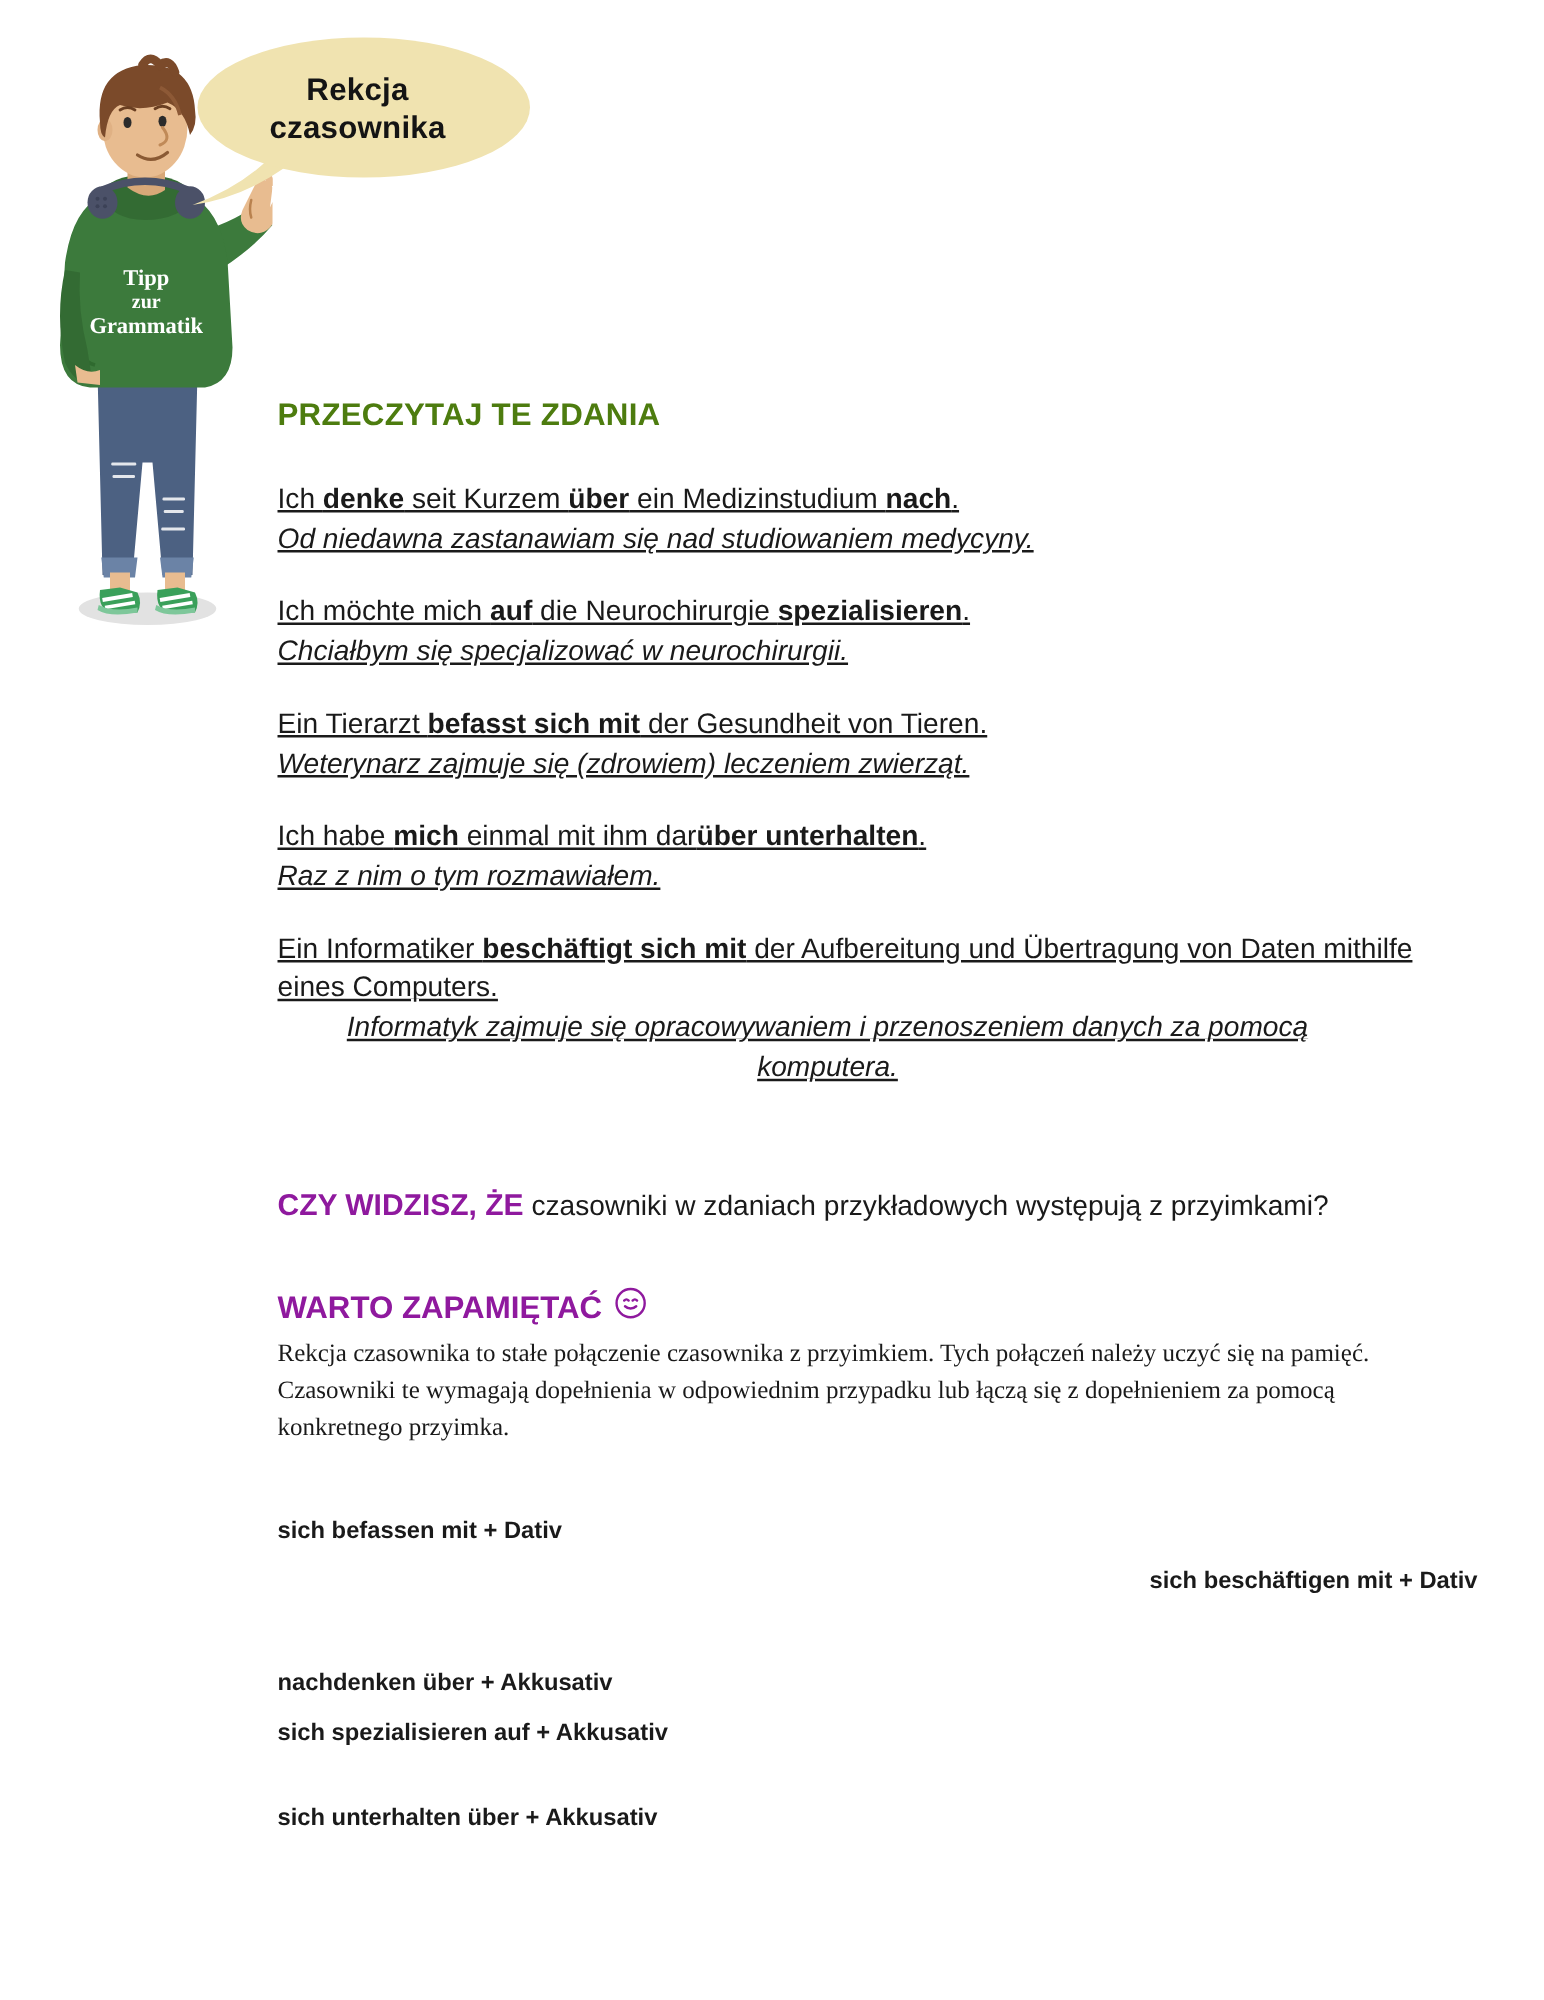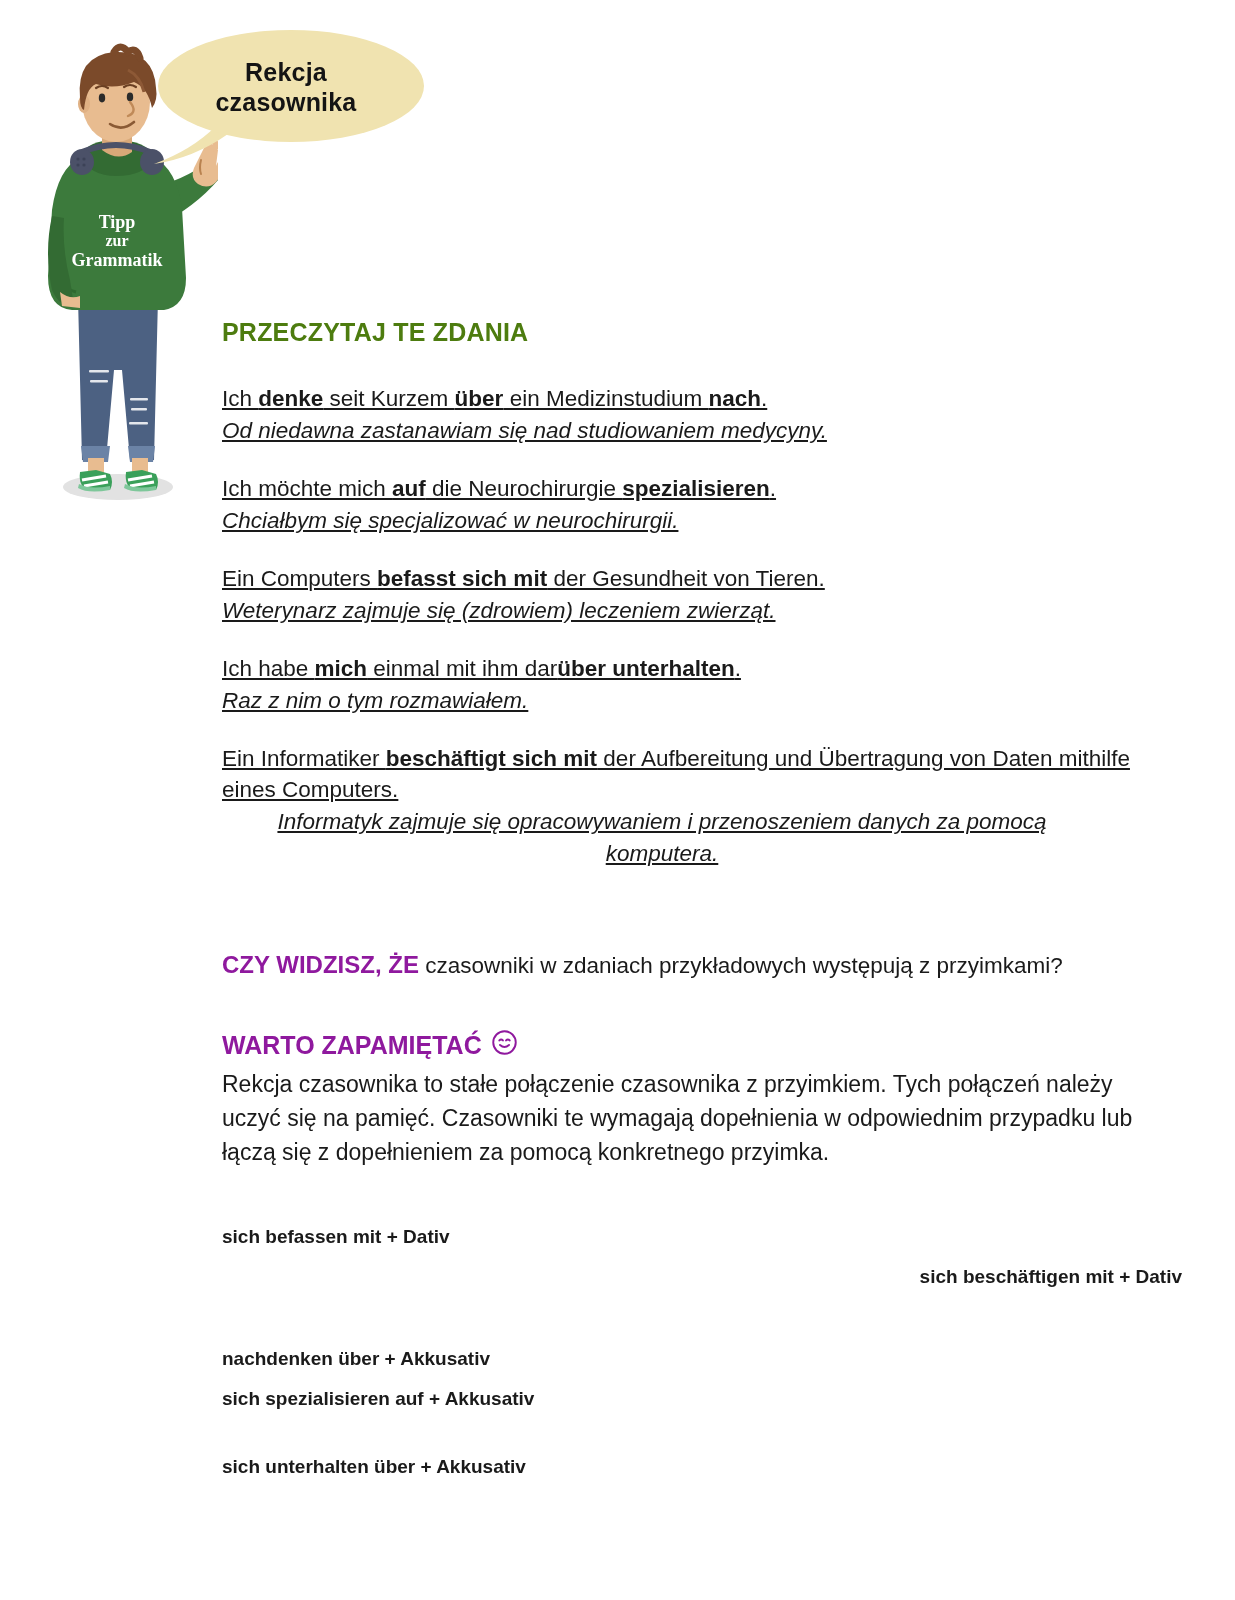--- a/index.html
+++ b/index.html
@@ -95,24 +95,25 @@
     font-weight: bold;
     color: #8f199e;
     margin: 0 0 6px 0;
     display: flex;
     align-items: center;
     gap: 9px;
   }
   .smiley { display: inline-block; vertical-align: middle; }
 
   .remember-body {
-    font-size: 23px;
+    font-size: 20px;
     line-height: 1.47;
     max-width: 950px;
     margin: 0;
+    font-family: Liberation Serif, serif;
   }
 
   .pattern-group { margin-top: 0; }
   .pattern {
     font-size: 19px;
     font-weight: bold;
     line-height: 1.05;
     margin-bottom: 20px;
     color: #1a1a1a;
   }
@@ -235,21 +236,21 @@
 
     <div class="example">
       <div class="de">
         <span>Ich möchte mich </span><b>auf</b><span> die Neurochirurgie </span><b>spezialisieren</b><span>.</span>
       </div>
       <div class="pl">Chciałbym się specjalizować w neurochirurgii.</div>
     </div>
 
     <div class="example">
       <div class="de">
-        <span>Ein Computers </span><b>befasst sich mit</b><span> der Gesundheit von Tieren.</span>
+        <span>Ein Tierarzt </span><b>befasst sich mit</b><span> der Gesundheit von Tieren.</span>
       </div>
       <div class="pl">Weterynarz zajmuje się (zdrowiem) leczeniem zwierząt.</div>
     </div>
 
     <div class="example">
       <div class="de">
         <span>Ich habe </span><b>mich</b><span> einmal mit ihm dar</span><b>über unterhalten</b><span>.</span>
       </div>
       <div class="pl">Raz z nim o tym rozmawiałem.</div>
     </div>

